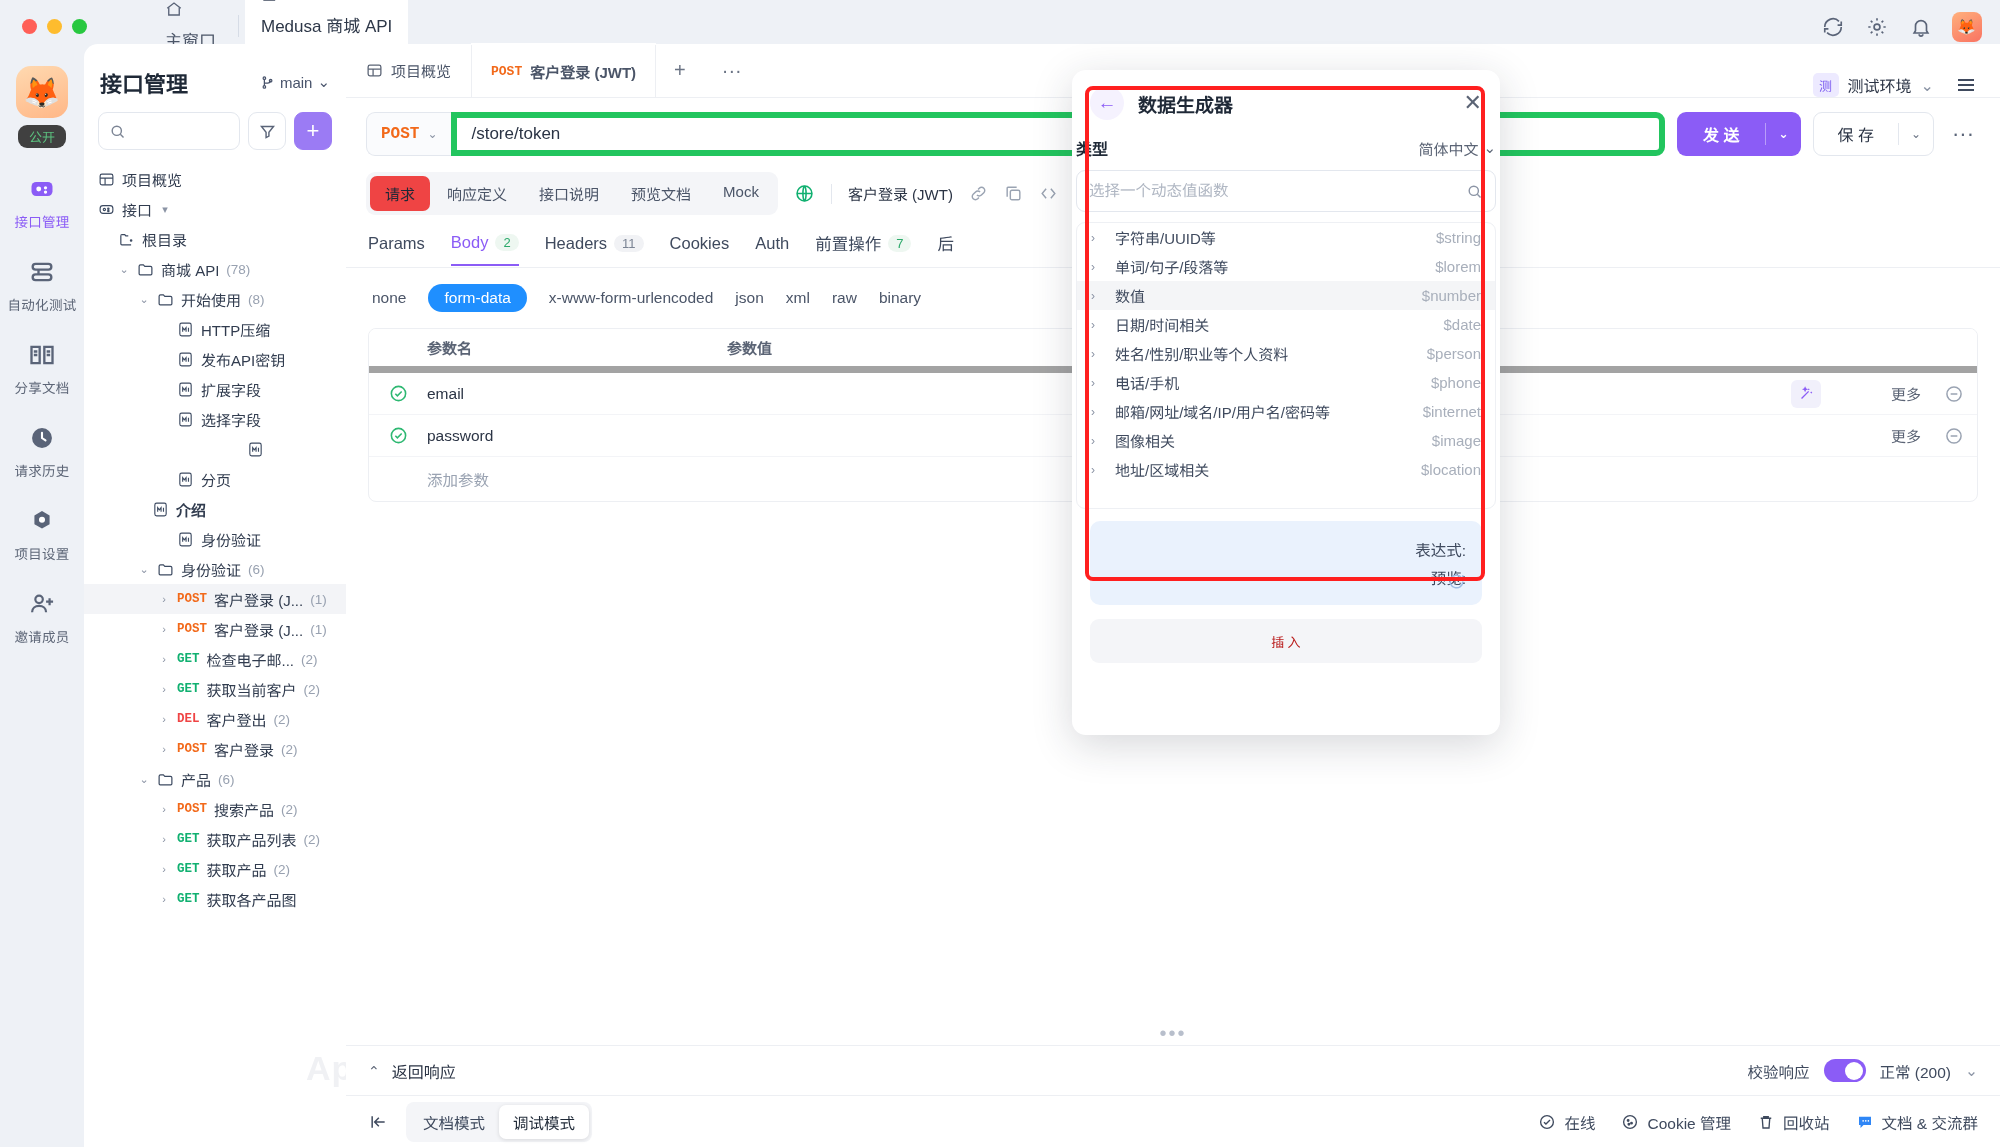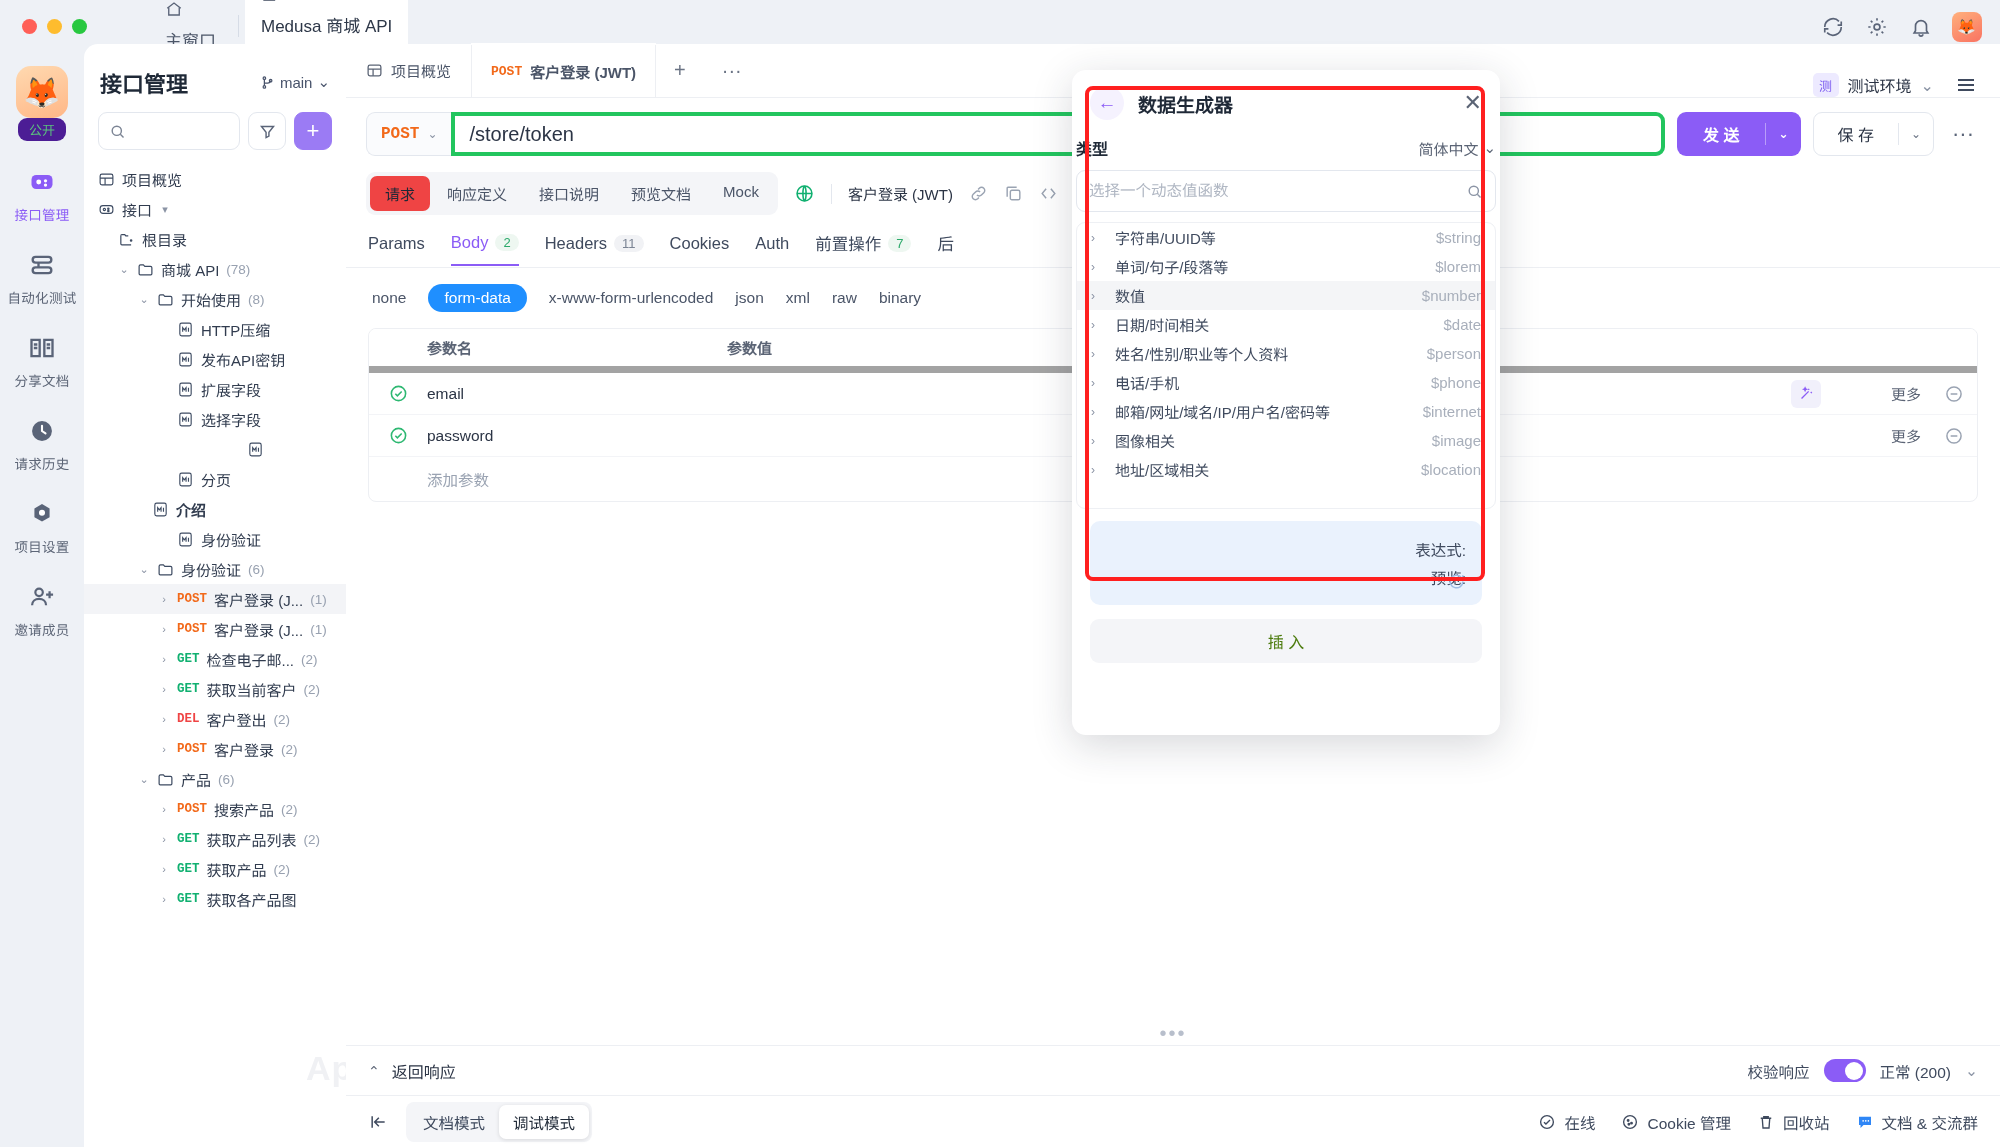--- a/index.html
+++ b/index.html
@@ -44,22 +44,22 @@
     position: absolute; left: 0; top: 52px; width: 84px; height: 1095px;
     background: #eef1f6; display: flex; flex-direction: column; align-items: center;
     padding-top: 14px;
   }
   .rail-logo {
     width: 52px; height: 52px; border-radius: 15px;
     background: linear-gradient(160deg,#ffd9b0,#ffb787);
     display: flex; align-items: center; justify-content: center; font-size: 30px;
   }
   .rail-badge {
-    font-size: 13px; color: #5bbf7e;
-    background: #4c1d95; border-radius: 9px; padding: 2px 11px; font-family: Liberation Mono, monospace;
+    margin-top: 7px; font-size: 13px; color: #5bbf7e;
+    background: #404040; border-radius: 9px; padding: 2px 11px; font-family: Liberation Mono, monospace;
   }
   .rail-item {
     margin-top: 26px; display: flex; flex-direction: column; align-items: center;
     gap: 7px; width: 84px; cursor: pointer;
   }
   .rail-item .ri-label { font-size: 13.5px; color: #5d6677; letter-spacing: .3px; }
   .rail-item.active .ri-label { color: #8b5cf6; }
   .rail-ico { width: 30px; height: 30px; display: flex; align-items: center; justify-content: center; color: #5a6478; }
   .rail-item.active .rail-ico { color: #8b5cf6; }
 
@@ -118,22 +118,22 @@
   .mtab .mtag { font-size: 13px; font-weight: 700; font-family: "Liberation Mono", monospace; color: #f2691a; }
   .mtab-plain { padding: 0 18px; font-size: 20px; color: #6b7485; cursor: pointer; display:flex; align-items:center; height:54px;}
 
   .url-row { display: flex; align-items: center; gap: 12px; padding: 14px 20px; }
   .method-sel {
     display: flex; align-items: center; gap: 8px; height: 44px; padding: 0 14px;
     border: 1px solid #e3e7ee; border-right: none; border-radius: 9px 0 0 9px; background: #fafbfd;
   }
   .method-sel .mv { font-size: 16px; font-weight: 700; color: #f2691a; font-family: "Liberation Mono", monospace; }
   .url-input {
-    flex: 1; height: 44px; border: 4px solid #22c55e; border-radius: 0 9px 9px 0;
-    display: flex; align-items: center; padding: 0 14px; font-size: 20px; color: #2b3445;
+    flex: 1; height: 44px; border: 6px solid #22c55e; border-radius: 0 9px 9px 0;
+    display: flex; align-items: center; padding: 0 14px; font-size: 17px; color: #2b3445;
     margin-left: -12px;
   }
   .send-btn {
     height: 44px; background: #8b5cf6; color: #fff; border-radius: 9px;
     display: flex; align-items: center; font-size: 16px; font-weight: 600;
   }
   .send-btn .sb-main { padding: 0 26px; }
   .send-btn .sb-div { width: 1px; height: 22px; background: rgba(255,255,255,.4); }
   .send-btn .sb-caret { padding: 0 12px; font-size: 12px; }
   .save-btn {
@@ -235,21 +235,21 @@
   .fn-row .fn-chev { color: #8b94a5; font-size: 12px; width: 10px; }
   .fn-row .fn-code { margin-left: auto; color: #a8afbb; font-size: 15px; }
   .expr-box {
     margin: 12px 18px 0 18px; background: #eaf2fd; border-radius: 10px; padding: 14px 16px;
     font-size: 15.5px; color: #3f4a5e; position: relative; text-align: right;
   }
   .expr-box .line { padding: 3px 0; }
   .refresh-ico { position: absolute; right: 16px; bottom: 14px; color: #9dbbe4; }
   .insert-btn {
     margin: 14px 18px 0 18px; height: 44px; background: #f4f5f8; border-radius: 9px;
-    display: flex; align-items: center; justify-content: center; font-size: 16px; color: #4d7c0f;
+    display: flex; align-items: center; justify-content: center; font-size: 13px; color: #b91c1c; font-family: Liberation Serif, serif;
   }
 
   .wm { position: absolute; left: 222px; top: 1005px; font-size: 34px; color: #f0f1f4; font-weight: 700; letter-spacing: 1px; }
   svg { display: block; }
 </style>
 </head>
 <body>
 
 <div class="app">
 

